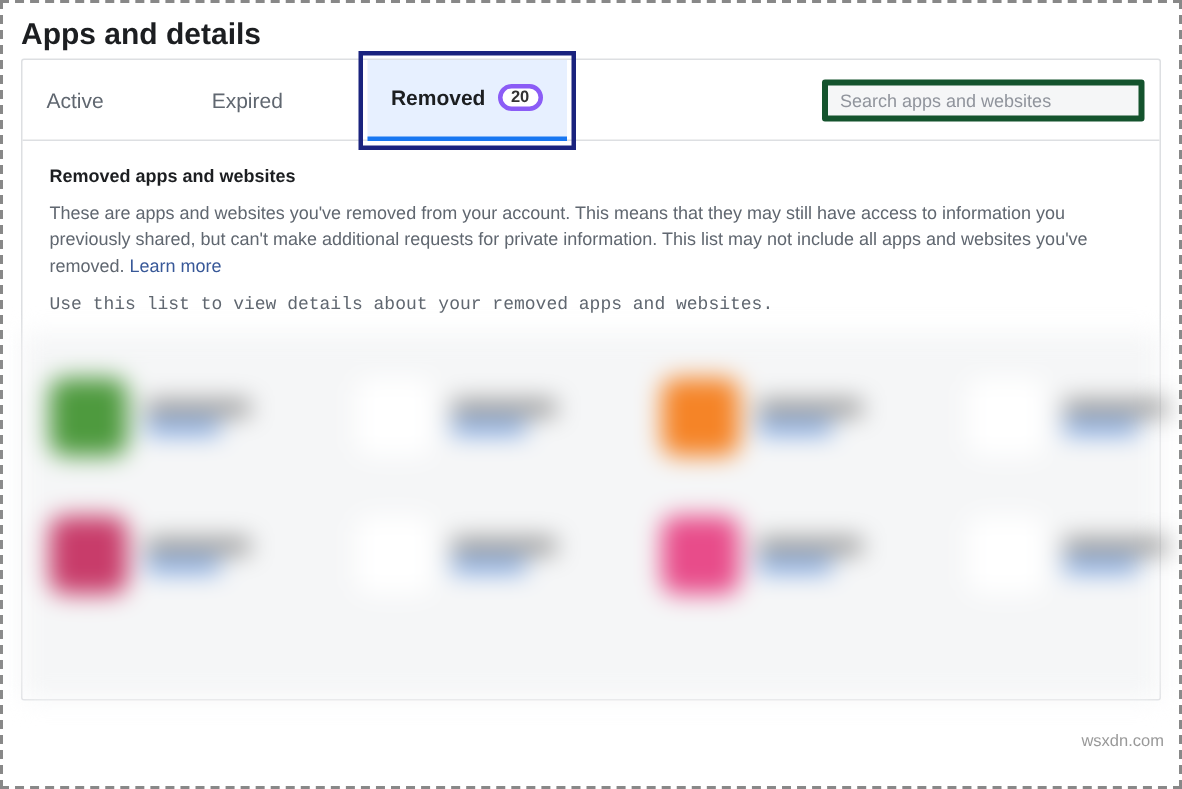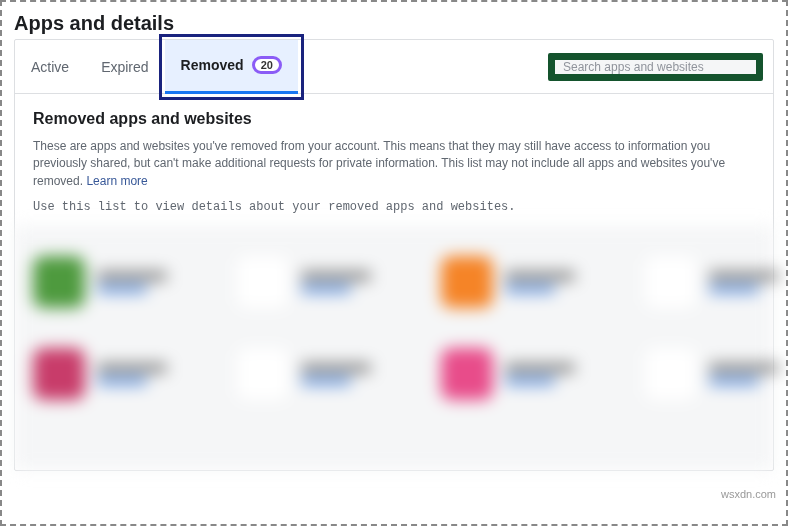--- a/index.html
+++ b/index.html
@@ -32,20 +32,21 @@
       border: 1px solid #dddfe2;
       border-radius: 2px;
       background: #fff;
     }
     .tabbar {
       display: flex;
       align-items: center;
       border-bottom: 1px solid #dddfe2;
       position: relative;
       height: 54px;
+      gap: 40px;
     }
     .tab {
       padding: 0 16px;
       height: 54px;
       display: flex;
       align-items: center;
       font-size: 14px;
       color: #606770;
       cursor: pointer;
     }
@@ -72,33 +73,33 @@
       margin-left: 8px;
       background: #fff;
     }
     .search-wrap {
       margin-left: auto;
       padding-right: 10px;
     }
     .search-input {
       width: 215px;
       height: 28px;
-      border: 7px solid #14532d;
+      border: 4px solid #14532d;
       border-radius: 2px;
       padding: 0 8px;
       font-size: 12px;
       color: #333;
       background: #f5f6f7;
     }
     .search-input::placeholder { color: #90949c; }
     .section {
       padding: 16px 18px 12px;
     }
     .section-title {
-      font-size: 16px;
+      font-size: 12px;
       font-weight: bold;
       color: #1c1e21;
       margin-bottom: 10px;
     }
     .section-desc {
       font-size: 12px;
       color: #606770;
       line-height: 1.45;
       margin-bottom: 10px;
     }

